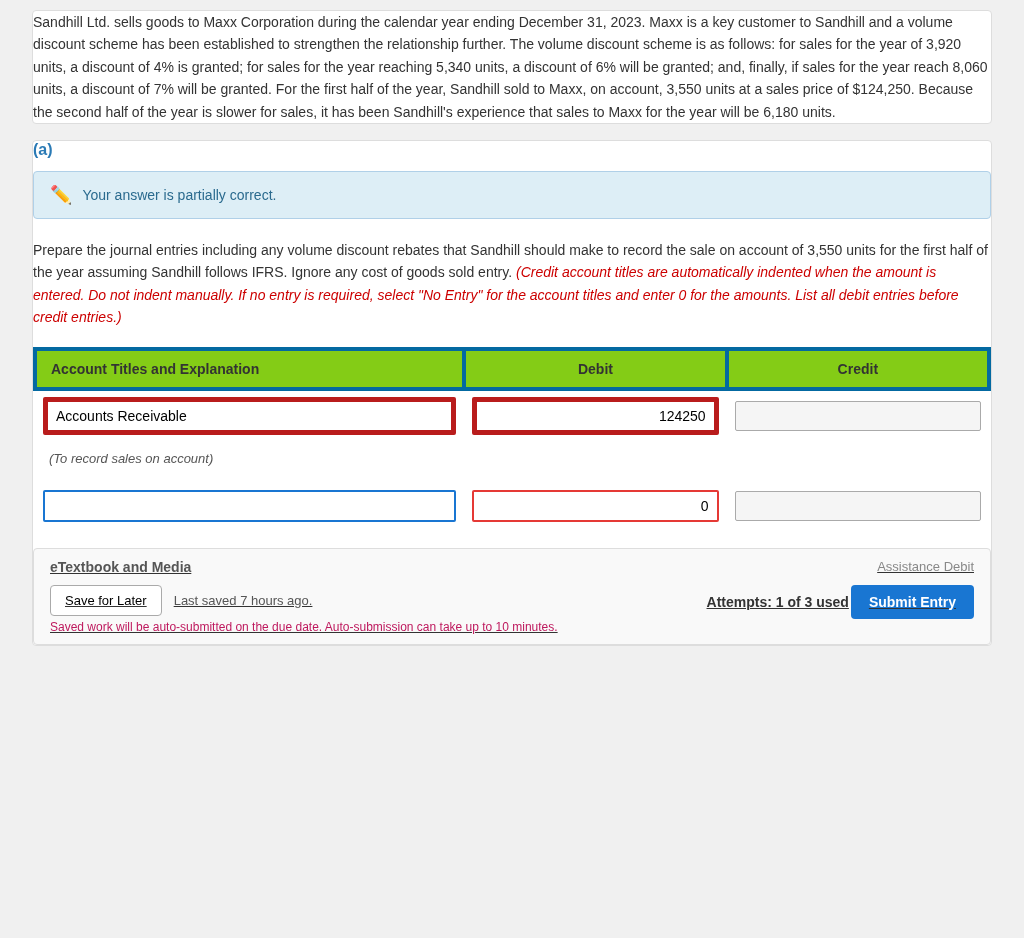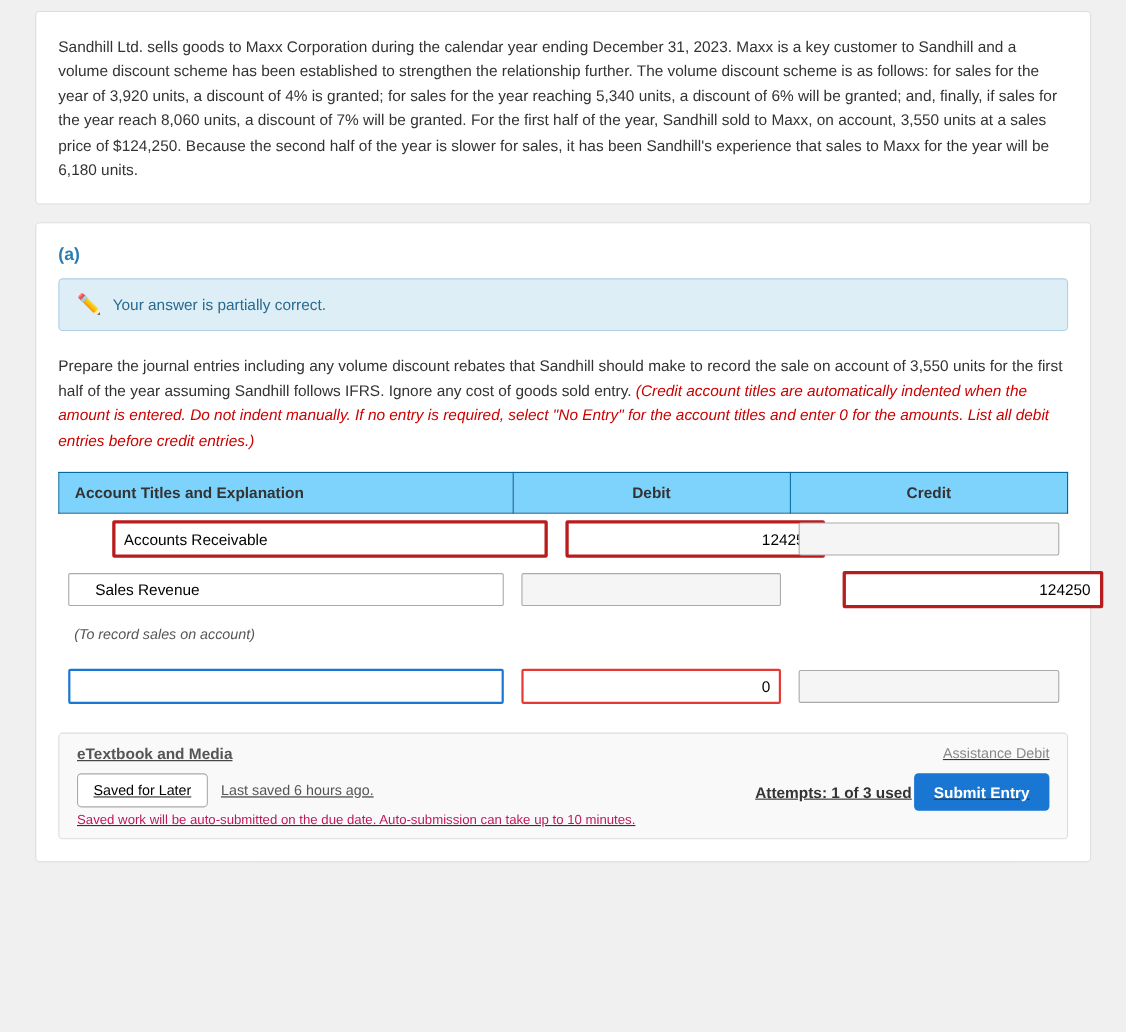--- a/index.html
+++ b/index.html
@@ -7,21 +7,20 @@
       font-family: Arial, sans-serif;
       font-size: 14px;
       background: #f0f0f0;
       padding: 10px;
       color: #333;
     }
     .card {
       background: #fff;
       border: 1px solid #ddd;
       border-radius: 4px;
-      padding: 20px;
       margin-bottom: 16px;
       max-width: 960px;
       margin-left: auto;
       margin-right: auto;
     }
     .problem-text {
       line-height: 1.6;
       font-size: 14px;
     }
     .section-label {
@@ -54,22 +53,22 @@
     .instructions-italic {
       color: #cc0000;
       font-style: italic;
     }
     .journal-table {
       width: 100%;
       border-collapse: collapse;
       margin-bottom: 8px;
     }
     .journal-table th {
-      background: #7dd3fc;
-      border: 1px solid #0369a1;
+      background: #84cc16;
+      border: 4px solid #0369a1;
       padding: 10px 14px;
       font-weight: bold;
       font-size: 14px;
     }
     .journal-table th:first-child {
       text-align: left;
       width: 45%;
     }
     .journal-table th:nth-child(2),
     .journal-table th:nth-child(3) {
@@ -88,22 +87,21 @@
     .entry-input {
       width: 100%;
       border: 1px solid #aaa;
       border-radius: 2px;
       padding: 6px 8px;
       font-size: 14px;
       outline: none;
       background: #fff;
     }
     .entry-input.green-border {
-      border: 3px solid #b91c1c;
-      margin-left: 40px;
+      border: 5px solid #b91c1c;
     }
     .entry-input.red-border {
       border: 2px solid #e53935;
     }
     .entry-input.indented {
       padding-left: 24px;
     }
     .note-text {
       font-size: 13px;
       color: #555;
@@ -216,31 +214,20 @@
           <input type="text" class="entry-input green-border" value="Accounts Receivable" style="">
         </td>
         <td>
           <input type="text" class="entry-input green-border" value="124250" style="text-align: right;">
         </td>
         <td>
           <input type="text" class="entry-input" value="" style="background: rgb(245, 245, 245);">
         </td>
       </tr>
 
-      <tr>
-        <td>
-          <input type="text" class="entry-input indented" value="Sales Revenue" style="">
-        </td>
-        <td>
-          <input type="text" class="entry-input" value="" style="background: rgb(245, 245, 245); text-align: right;">
-        </td>
-        <td>
-          <input type="text" class="entry-input green-border" value="124250" style="text-align: right;">
-        </td>
-      </tr>
 
       <tr>
         <td colspan="3">
           <p class="note-text">(To record sales on account)</p>
         </td>
       </tr>
 
       <tr>
         <td>
           <input type="text" class="entry-input" value="" style="border: 2px solid rgb(25, 118, 210);">
@@ -259,22 +246,22 @@
 
   <div class="footer-bar">
     <div class="footer-top">
       <span class="footer-top-left">eTextbook and Media</span>
       <span>Assistance Debit</span>
     </div>
     <div class="footer-bottom">
       <div class="footer-bottom-left">
         <div>
           <div style="display:flex; align-items:center; gap:12px;">
-            <button class="save-btn">Saved for Later</button>
-            <span class="save-info">Last saved 6 hours ago.</span>
+            <button class="save-btn">Save for Later</button>
+            <span class="save-info">Last saved 7 hours ago.</span>
           </div>
           <p class="auto-submit-note">Saved work will be auto-submitted on the due date. Auto-submission can take up to 10 minutes.</p>
         </div>
       </div>
       <div class="footer-bottom-right">
         <span class="attempts-text">Attempts: 1 of 3 used</span>
         <button class="submit-btn">Submit Entry</button>
       </div>
     </div>
   </div>

